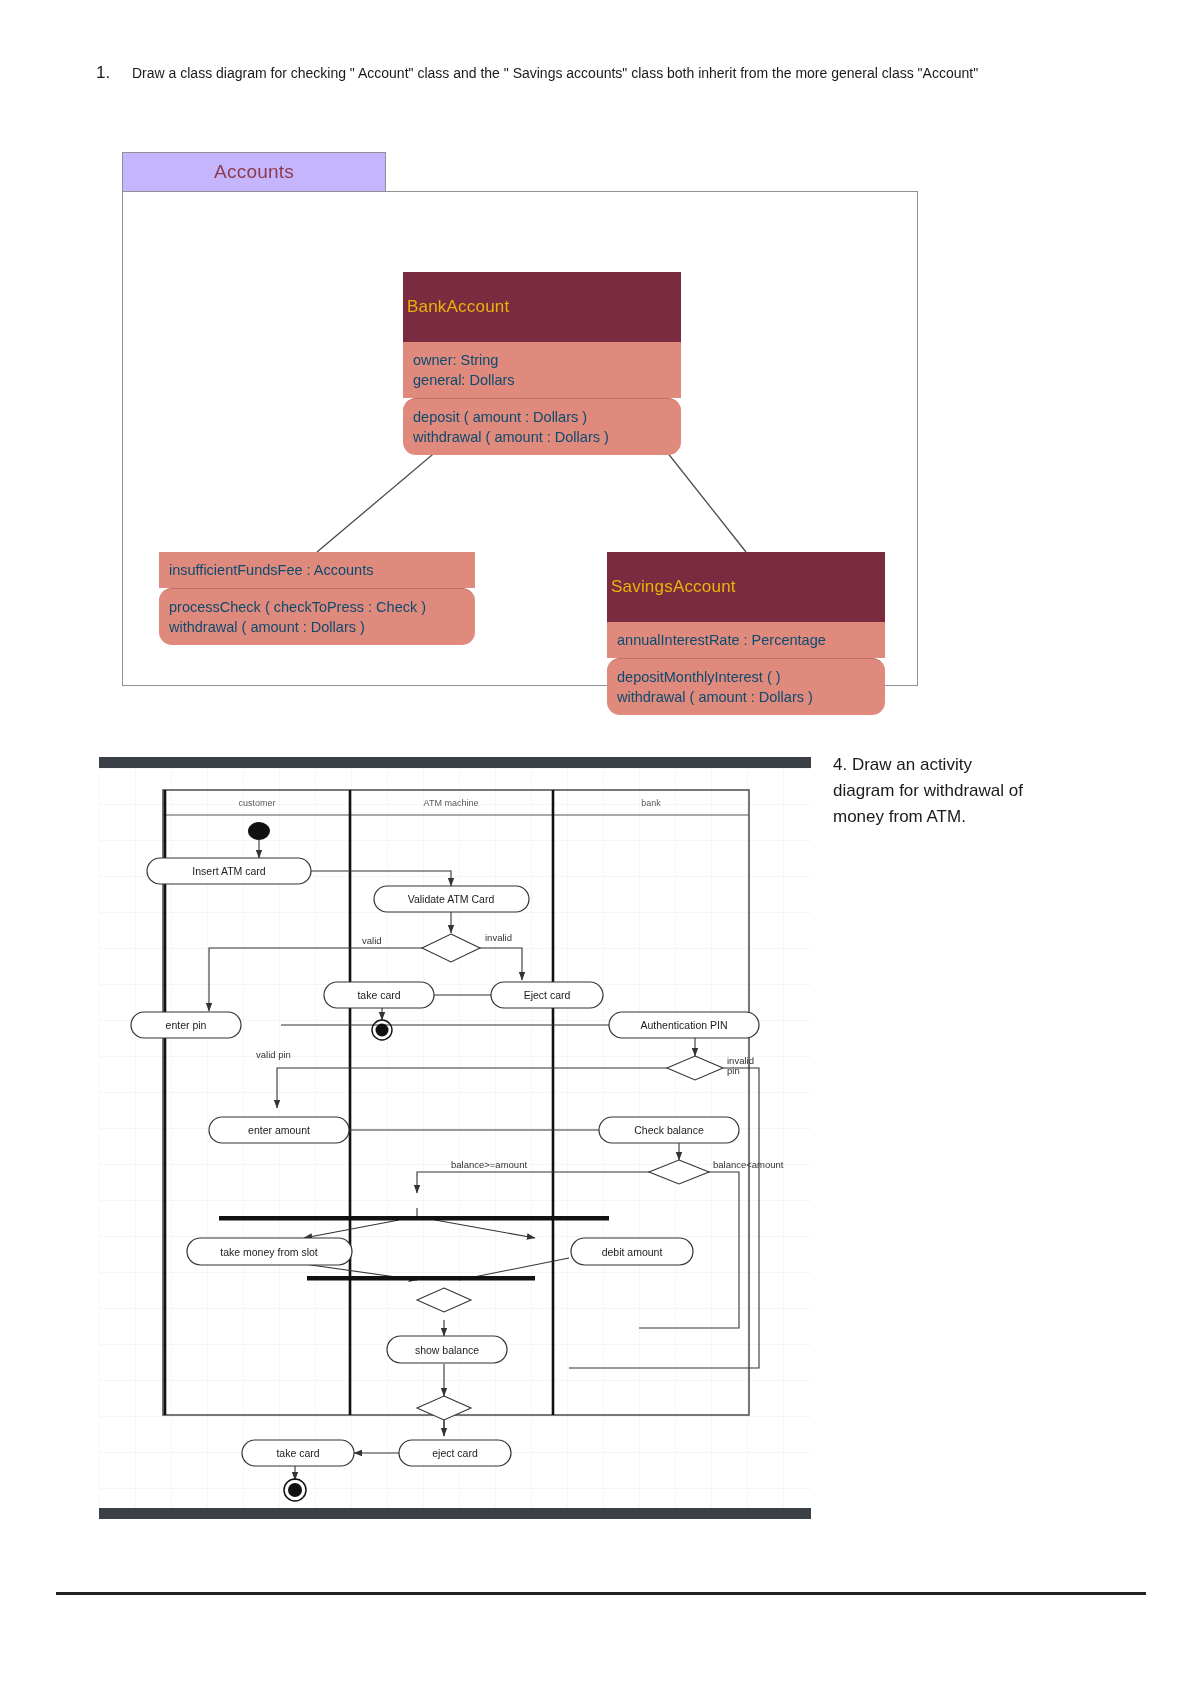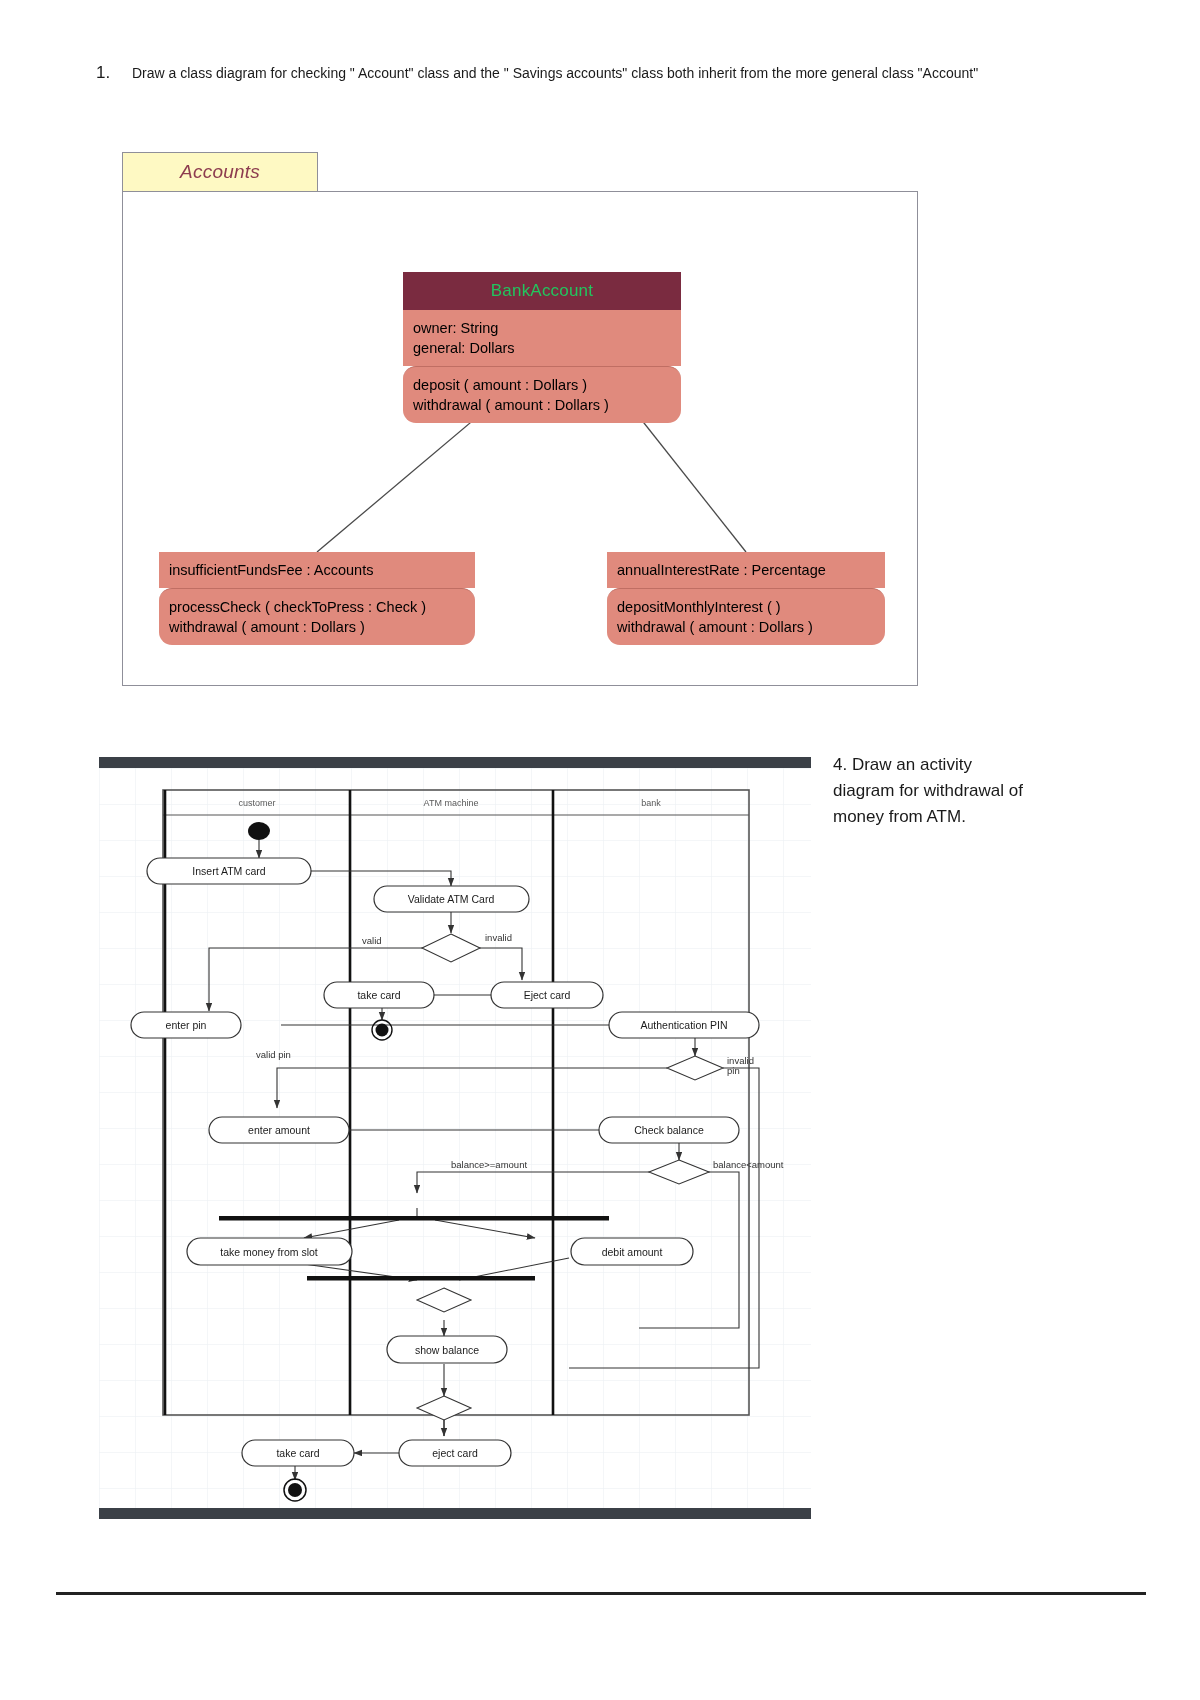--- a/index.html
+++ b/index.html
@@ -9,32 +9,32 @@
     position:relative;overflow:hidden;
   }
   
   #q1{position:absolute;left:96px;top:60px;width:920px;}
   #q1 .row{display:flex;align-items:flex-start;}
   #q1 .num{width:36px;flex:none;font-size:17px;color:#1a1a1a;line-height:26px;}
   #q1 .txt{font-size:14px;line-height:26px;color:#1a1a1a;}
 
   
   #pkg{position:absolute;left:122px;top:152px;width:796px;height:534px;}
-  #pkg-tab{position:absolute;left:0;top:0;width:196px;height:40px;
-    border:1px solid #8f8f99;background:#fef9c3;box-sizing:border-box;
-    display:flex;align-items:center;justify-content:center;font-style:italic;}
+  #pkg-tab{position:absolute;left:0;top:0;width:264px;height:40px;
+    border:1px solid #8f8f99;background:#c4b5fd;box-sizing:border-box;
+    display:flex;align-items:center;justify-content:center;}
   #pkg-tab span{font-size:19px;color:#8d3c4f;letter-spacing:.2px;}
   #pkg-body{position:absolute;left:0;top:39px;width:796px;height:495px;
     border:1px solid #8f8f99;background:#fff;box-sizing:border-box;}
 
   
   .uml{position:absolute;box-sizing:border-box;}
-  .uml .hdr{background:#7a2b40;color:#22c55e;text-align:center;
-    font-size:17px;padding:9px 4px;font-weight:400;letter-spacing:.2px;}
-  .uml .sec{background:#e08a7d;color:#000000;font-size:14.5px;
+  .uml .hdr{background:#7a2b40;color:#eab308;
+    font-size:17px;padding:25px 4px;font-weight:400;letter-spacing:.2px;}
+  .uml .sec{background:#e08a7d;color:#0c4a6e;font-size:14.5px;
     padding:8px 10px;line-height:20px;}
   .uml .sec + .sec{border-top:1px solid #c06e63;border-radius:13px;}
   .uml .line{white-space:nowrap;}
 
   #c-bank{left:280px;top:80px;width:278px;}
   #c-check{left:36px;top:360px;width:316px;}
   #c-sav{left:484px;top:360px;width:278px;}
 
   
   #gen-svg{position:absolute;left:0;top:0;width:796px;height:495px;
@@ -99,20 +99,21 @@
       <div class="sec">
         <div class="line">insufficientFundsFee : Accounts</div>
       </div>
       <div class="sec">
         <div class="line">processCheck ( checkToPress : Check )</div>
         <div class="line">withdrawal ( amount : Dollars )</div>
       </div>
     </div>
 
     <div class="uml" id="c-sav">
+      <div class="hdr">SavingsAccount</div>
       <div class="sec">
         <div class="line">annualInterestRate : Percentage</div>
       </div>
       <div class="sec">
         <div class="line">depositMonthlyInterest ( )</div>
         <div class="line">withdrawal ( amount : Dollars )</div>
       </div>
     </div>
 
   </div>

